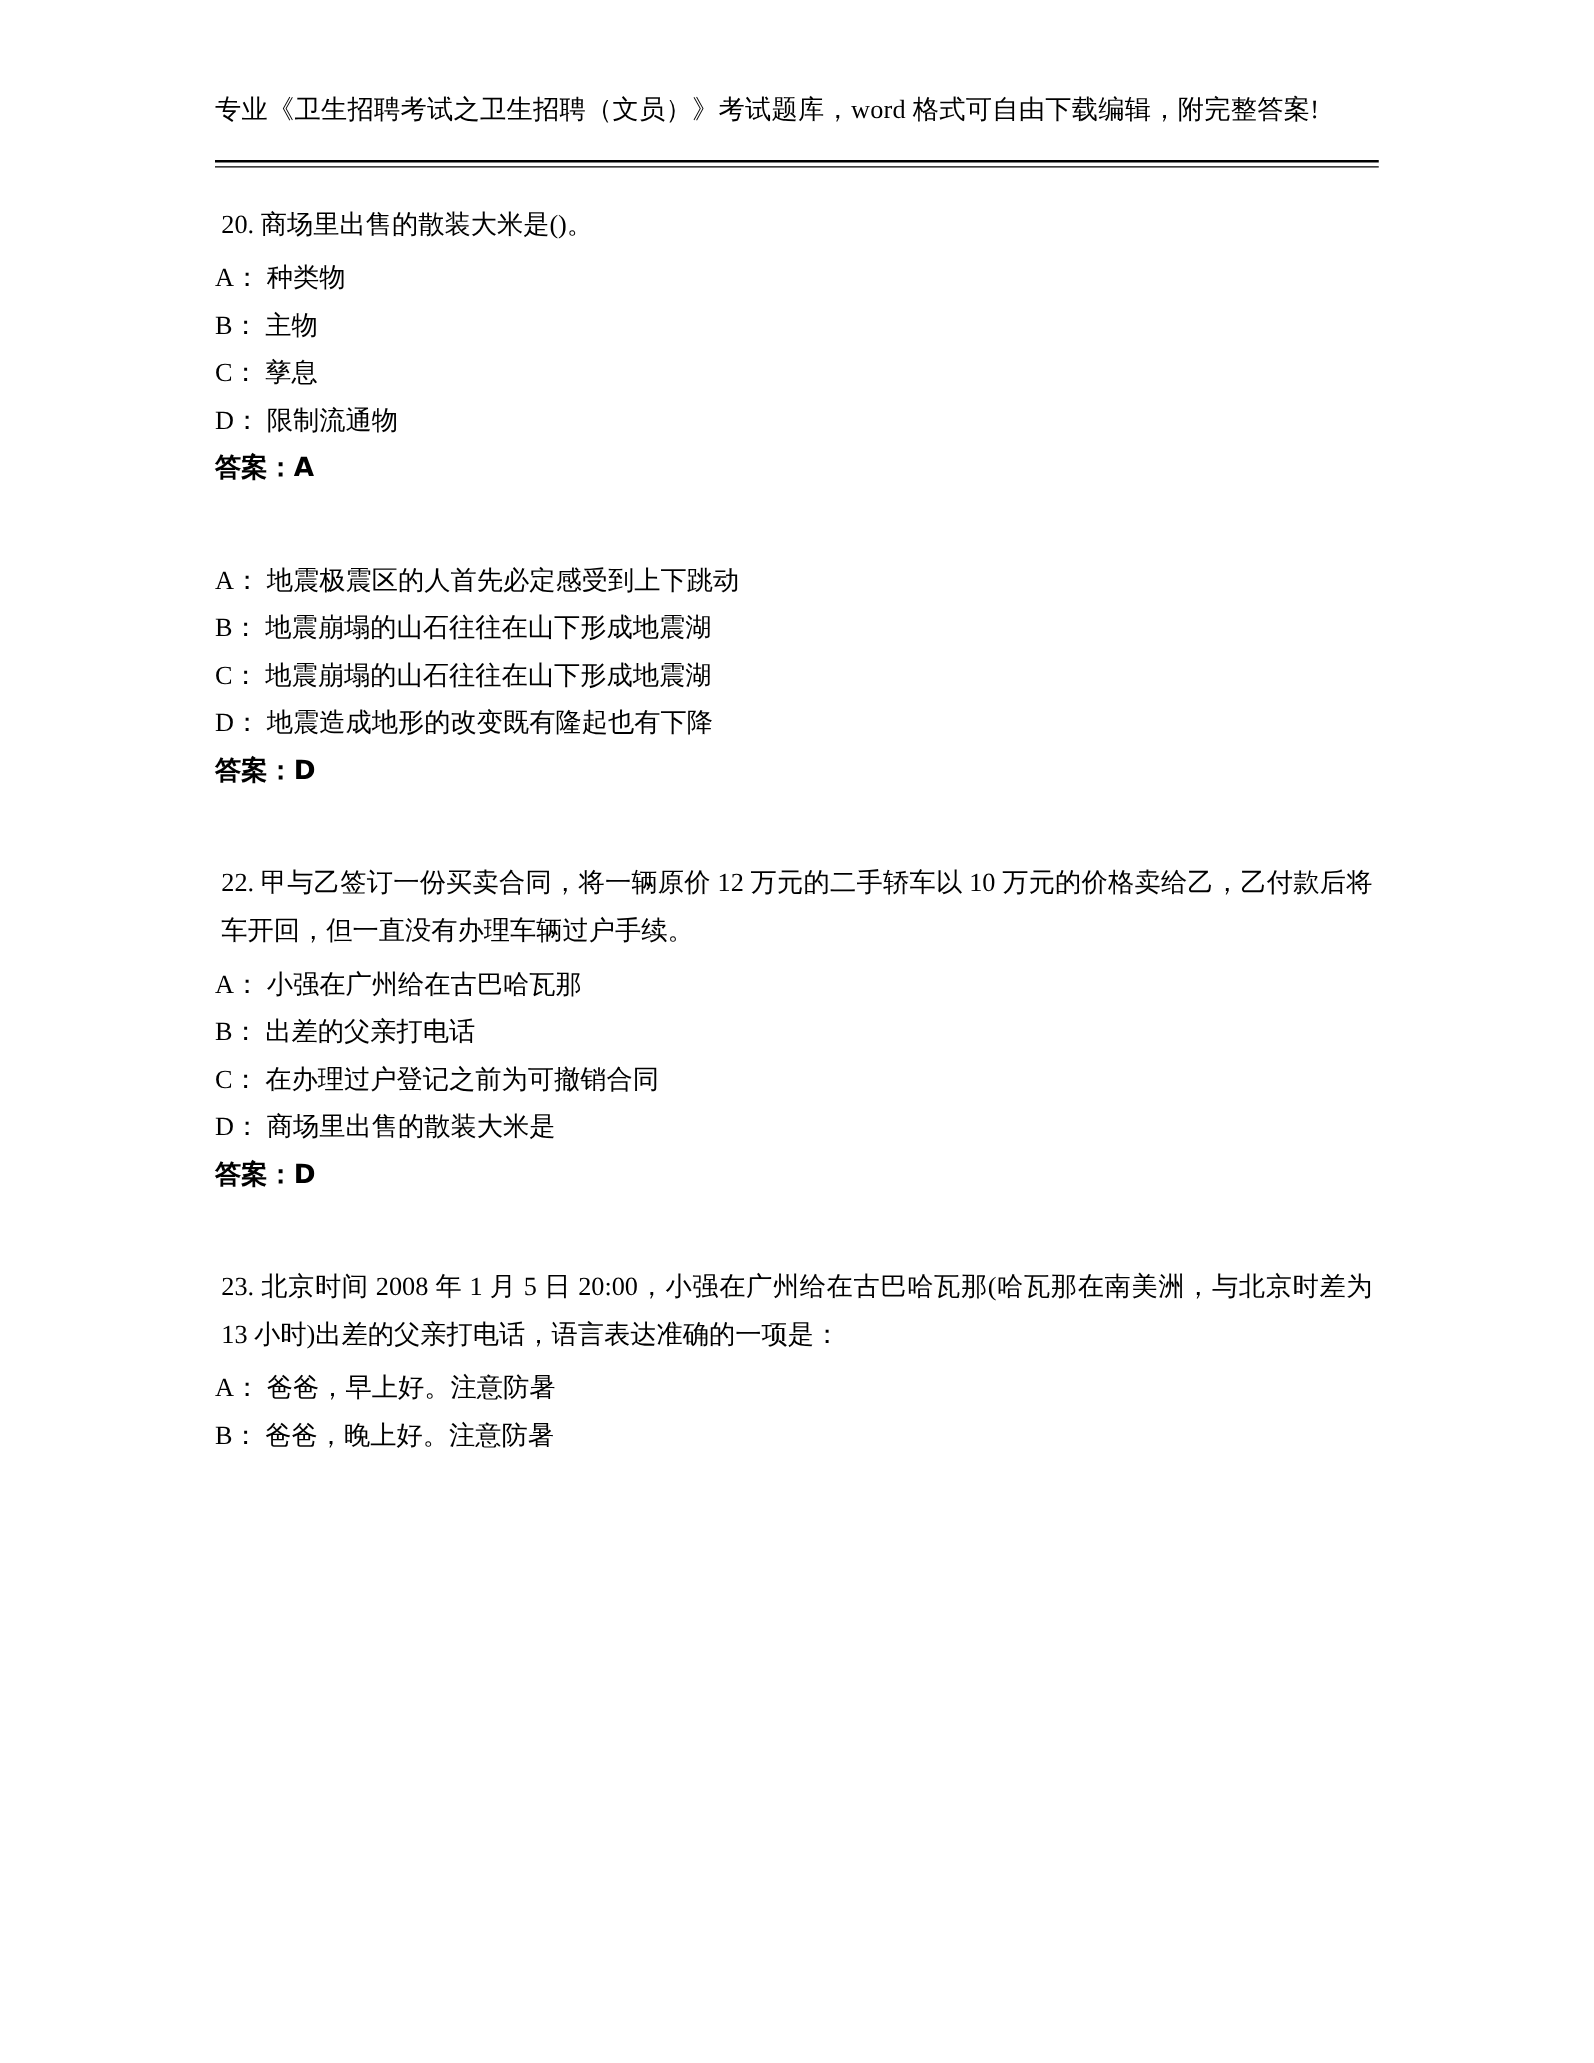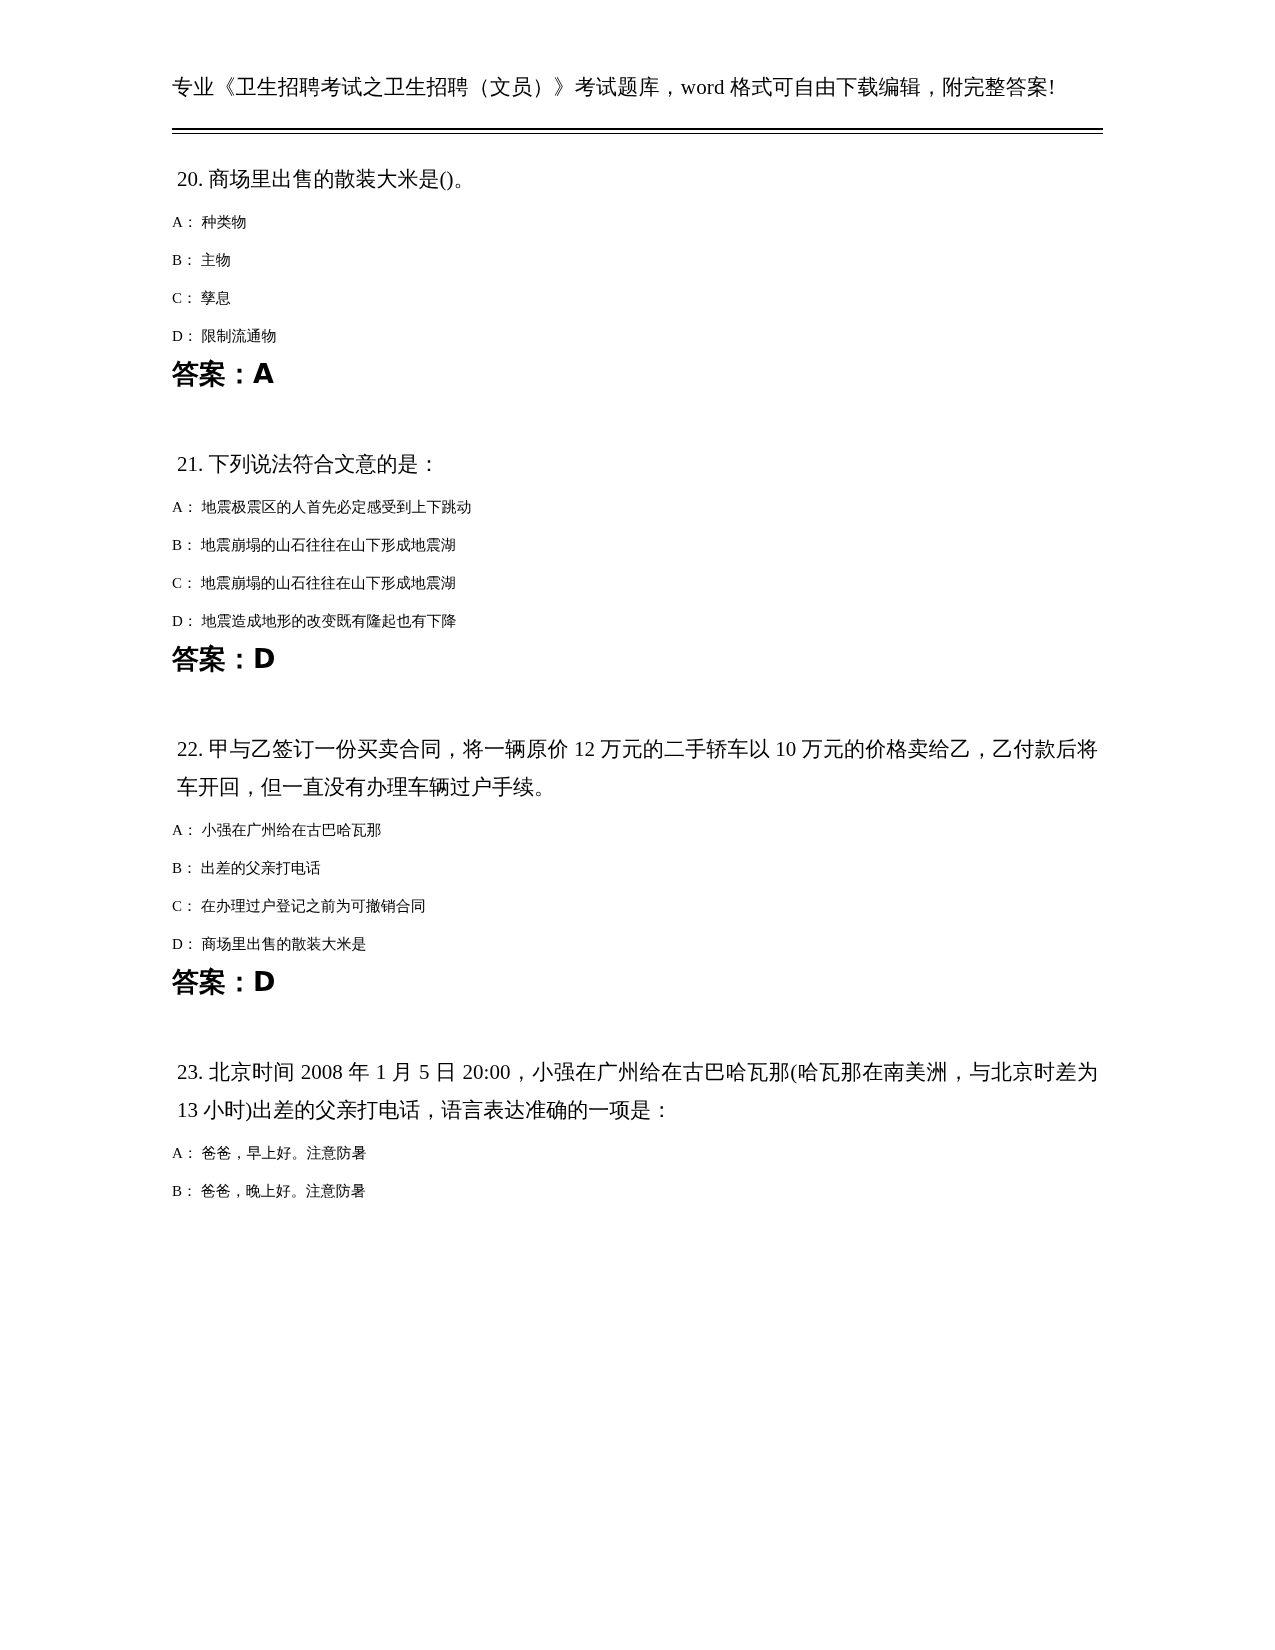--- a/index.html
+++ b/index.html
@@ -46,27 +46,27 @@
     margin-top: 22px;
   }
   .qstem {
     font-size: 21px;
     line-height: 38px;
     text-align: justify;
     text-justify: inter-ideograph;
     margin: 5px;
   }
   .opt {
-    font-size: 15px;
+    font-size: 21px;
     line-height: 38px;
     margin: 0;
     white-space: pre-wrap;
   }
   .ans {
-    font-size: 27px;
+    font-size: 21px;
     line-height: 38px;
     margin: 0;
     font-family: "DejaVu Sans", "Liberation Sans", sans-serif;
     font-weight: 700;
   }
   .ans .ans-label {
     font-family: "DejaVu Sans", sans-serif;
     font-weight: 700;
   }
   .gap-lg { height: 26px; }
@@ -85,21 +85,20 @@
     <p class="opt">A： 种类物</p>
     <p class="opt">B： 主物</p>
     <p class="opt">C： 孳息</p>
     <p class="opt">D： 限制流通物</p>
     <p class="ans"><span class="ans-label">答案：</span><span class="ans-value">A</span></p>
   </div>
 
   <div class="gap-lg"></div>
 
   <div class="qblock">
-    <p class="qstem">21. 下列说法符合文意的是：</p>
     <p class="opt">A： 地震极震区的人首先必定感受到上下跳动</p>
     <p class="opt">B： 地震崩塌的山石往往在山下形成地震湖</p>
     <p class="opt">C： 地震崩塌的山石往往在山下形成地震湖</p>
     <p class="opt">D： 地震造成地形的改变既有隆起也有下降</p>
     <p class="ans"><span class="ans-label">答案：</span><span class="ans-value">D</span></p>
   </div>
 
   <div class="gap-lg"></div>
 
   <div class="qblock">

